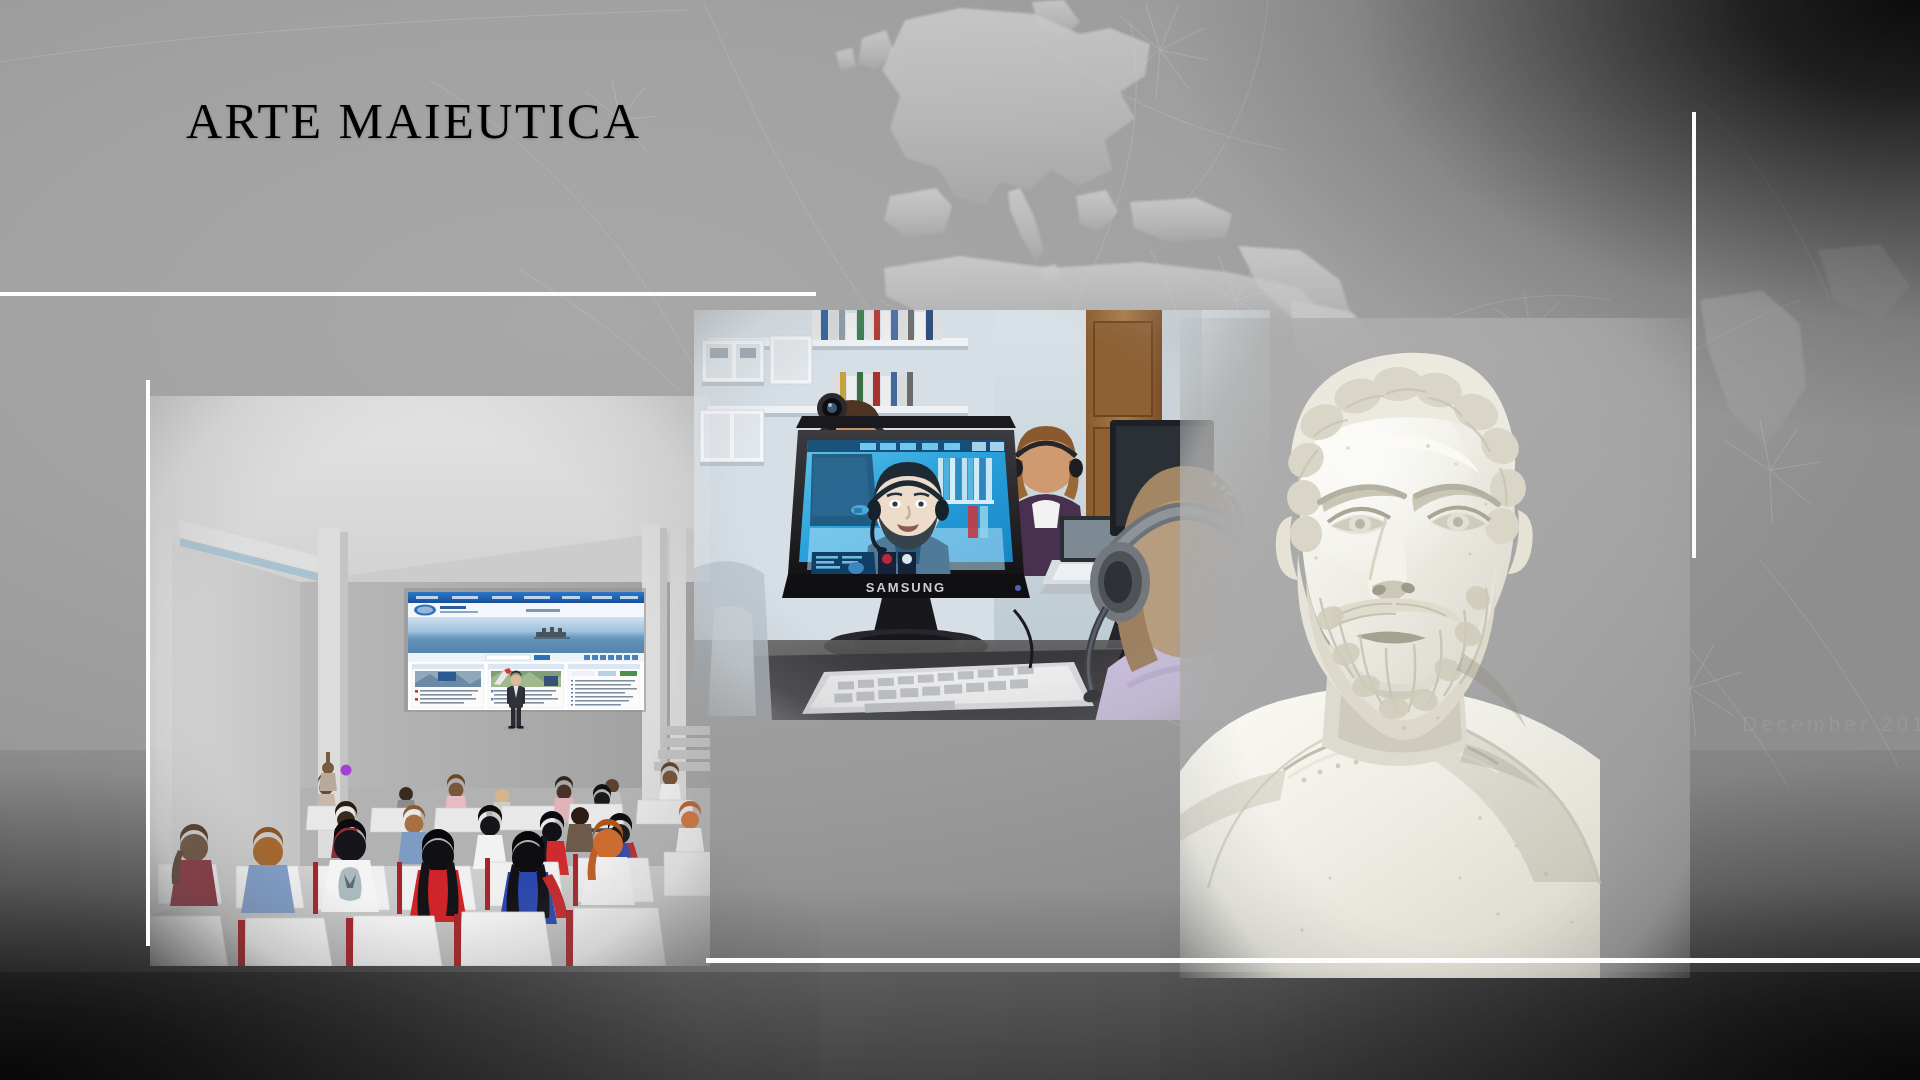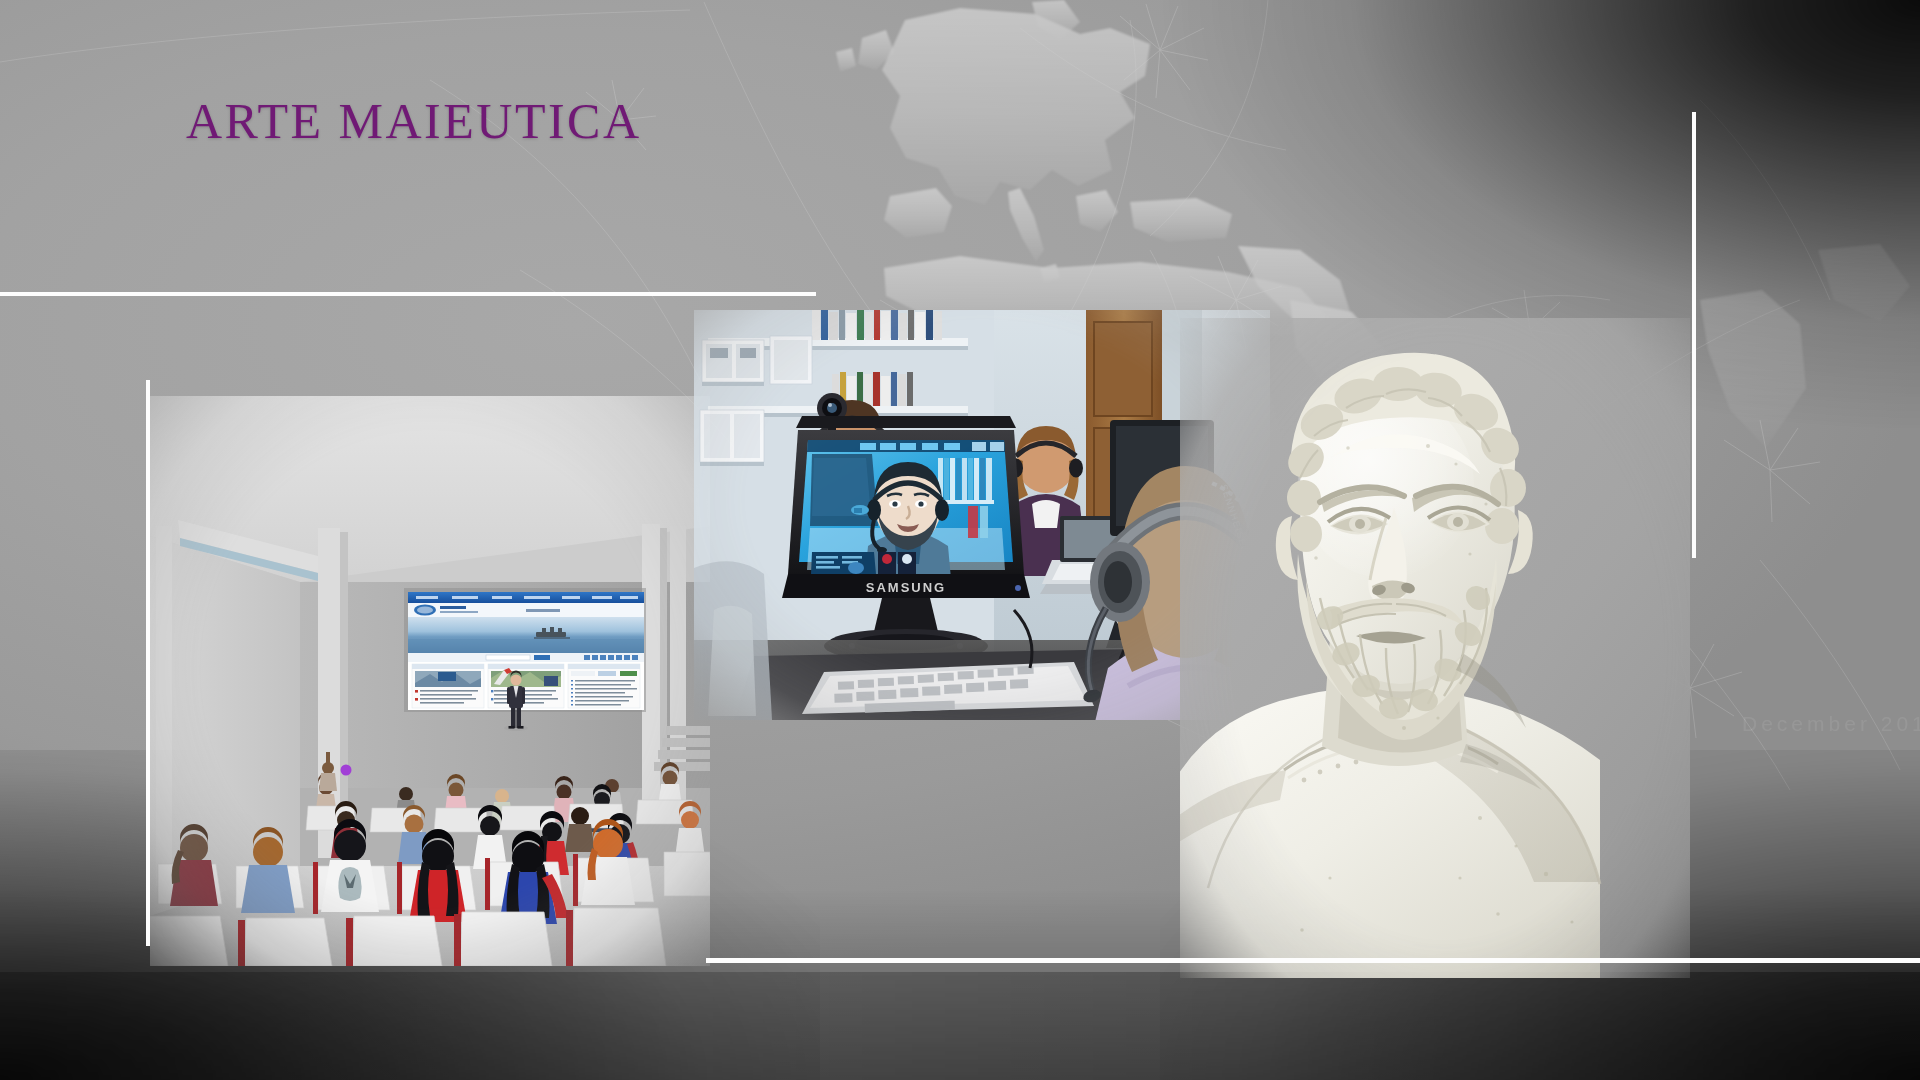--- a/index.html
+++ b/index.html
@@ -47,21 +47,21 @@
   .rule{position:absolute;background:#fdfdfd;}
   .rule-top   {left:0;   top:292px;  width:816px; height:4px;}
   .rule-right {left:1692px; top:112px; width:4px;  height:446px;}
   .rule-left  {left:146px;  top:380px; width:4px;  height:566px;}
   .rule-bottom{left:706px;  top:958px; width:1214px;height:5px;}
 
   
   .title{
     position:absolute;left:186px;top:92px;
     font-family:"Liberation Serif",serif;
-    font-size:50px;letter-spacing:2.5px;color:#701a75;
+    font-size:50px;letter-spacing:2.5px;color:#000000;
     font-weight:400;white-space:nowrap;
     text-shadow:0 1px 3px rgba(0,0,0,.18);
   }
 
   
   .panel{position:absolute;overflow:hidden;}
 
   
   #classroom{
     left:150px;top:396px;width:560px;height:570px;

